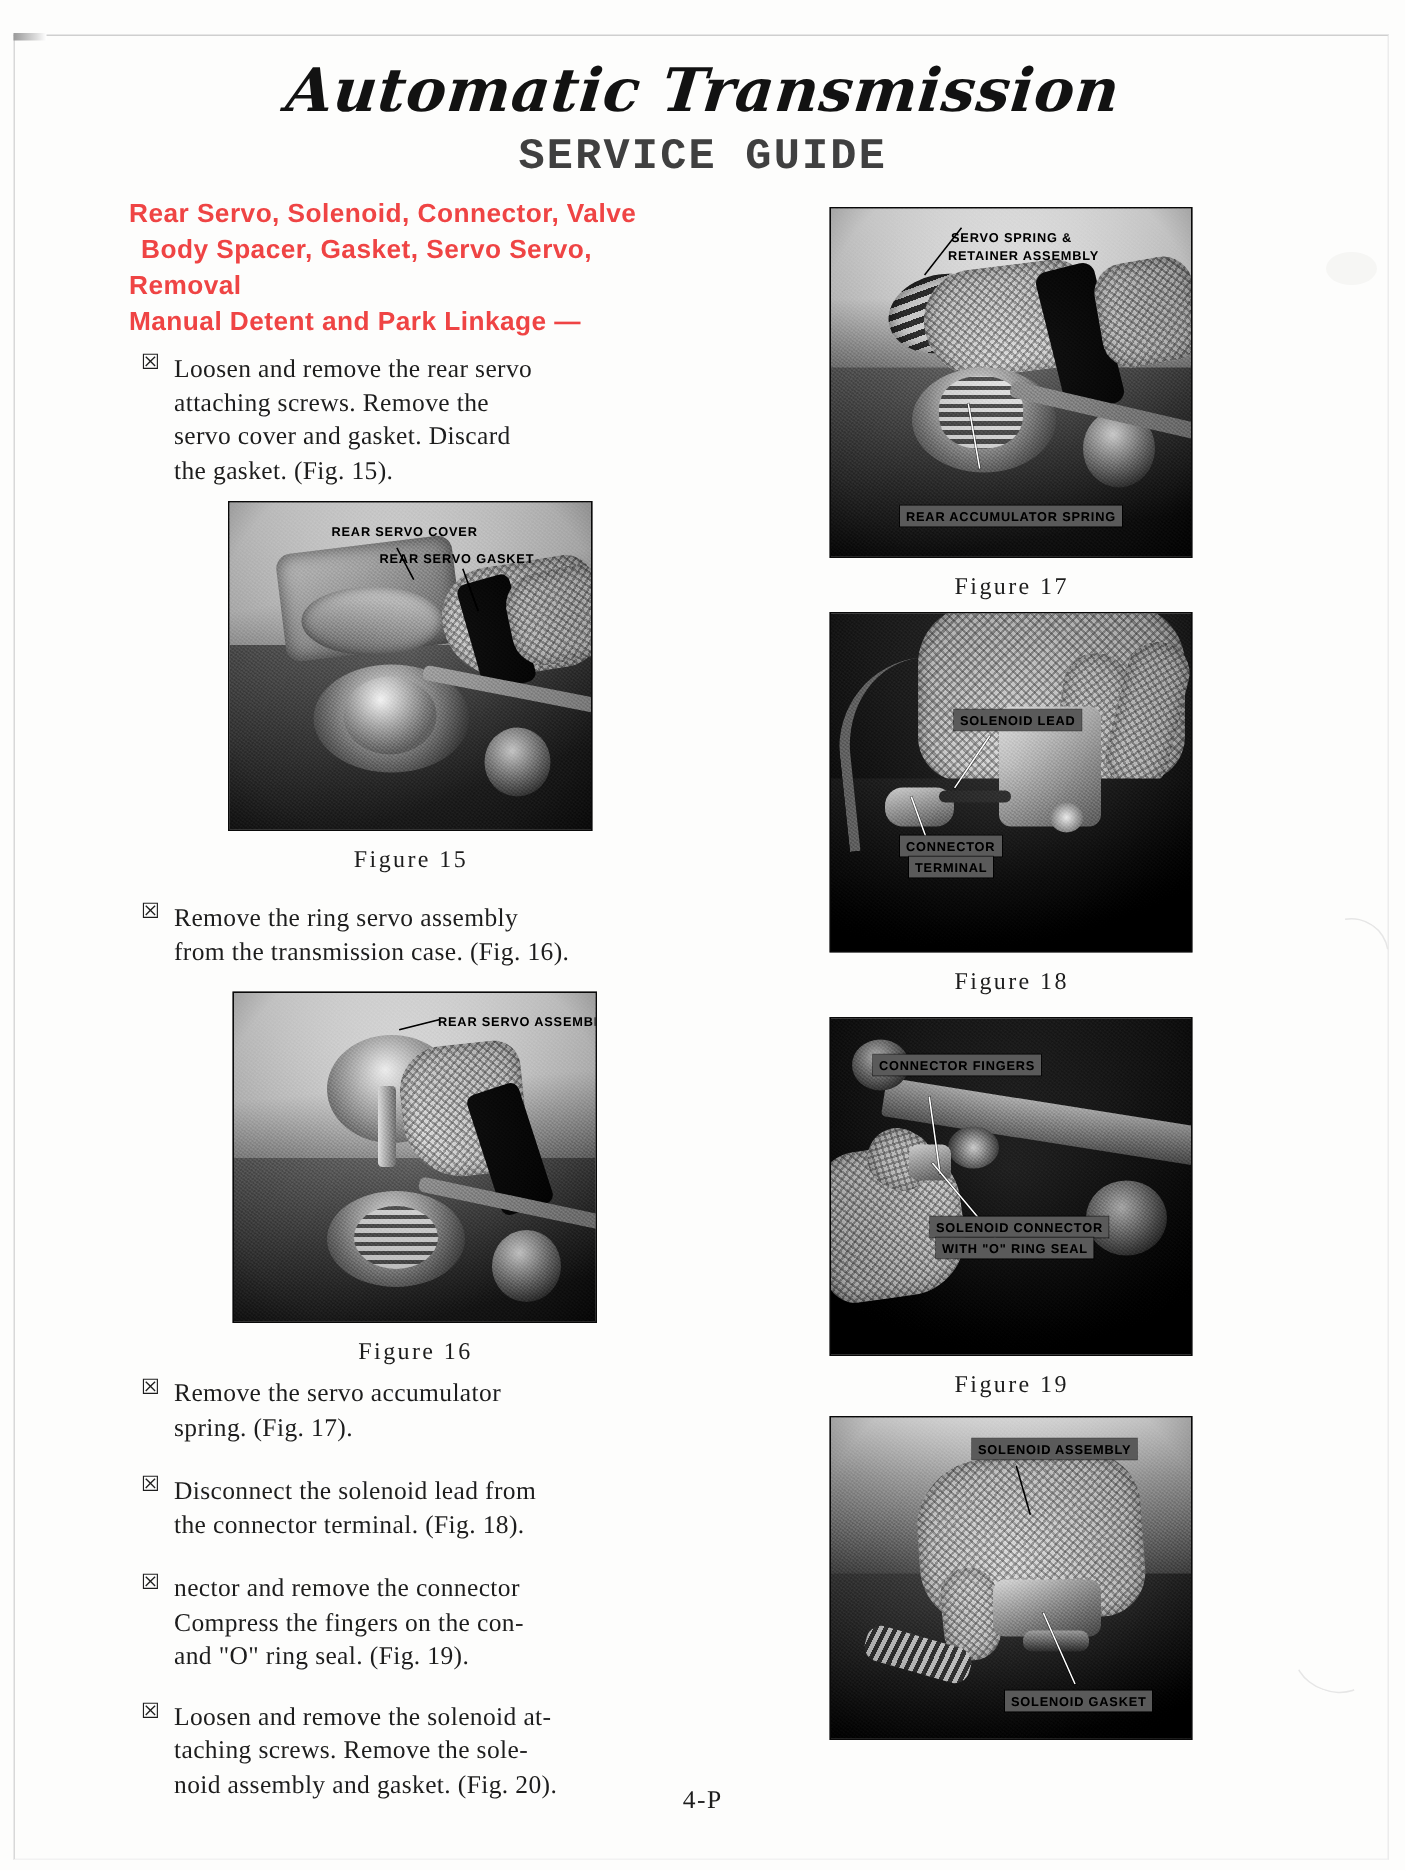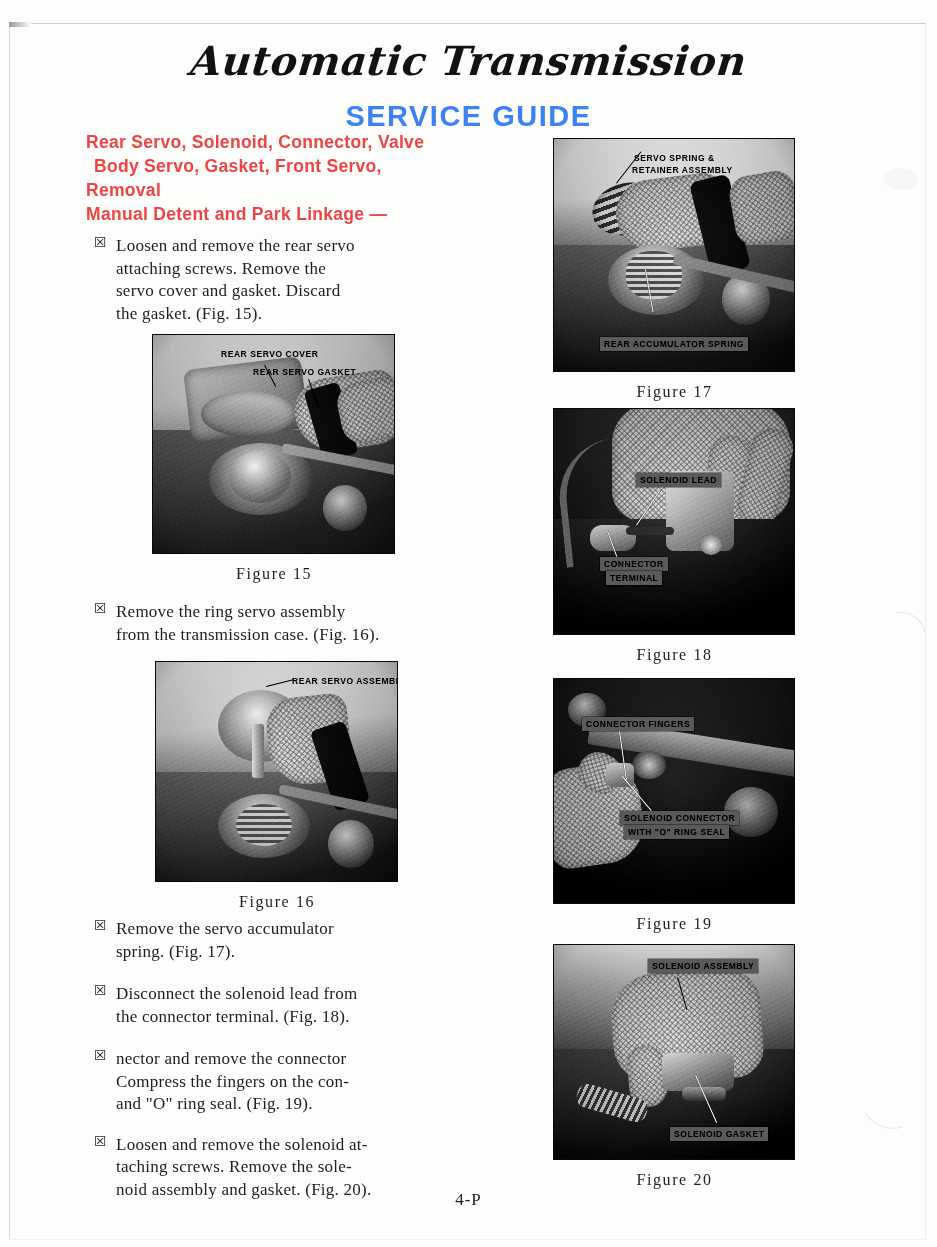--- a/index.html
+++ b/index.html
@@ -42,24 +42,24 @@
   .script-title{
     font-family:"DejaVu Serif", serif;
     font-style:italic;font-weight:bold;
     font-size:40px;letter-spacing:0.5px;
     color:#121212;
     line-height:1.05;
     transform:skewX(-6deg);
     display:inline-block;
   }
   .guide-title{
-    margin-top:18px;
-    font-family:Liberation Sans, sans-serif;
+    margin-top:6px;
+    font-family:Liberation Mono, monospace;
     font-weight:bold;font-size:29px;letter-spacing:1.5px;
-    color:#3b82f6;
+    color:#404040;
   }
 
   
   .col-left{position:absolute;left:86px;top:130px;width:400px;}
 
   .section-head{
     font-family:"Liberation Sans", sans-serif;
     font-weight:bold;font-size:17.5px;
     line-height:24px;letter-spacing:0.3px;
     color:#ef4444;
@@ -176,21 +176,21 @@
 
   <div class="masthead">
     <div class="script-title">Automatic Transmission</div>
     <div class="guide-title">SERVICE GUIDE</div>
   </div>
 
   <div class="col-left">
 
     <div class="section-head">
       <div>Rear Servo, Solenoid, Connector, Valve</div>
-      <div class="sh-l2">Body Servo, Gasket, Front Servo,</div>
+      <div class="sh-l2">Body Spacer, Gasket, Servo Servo,</div>
       <div>Removal</div>
       <div>Manual Detent and Park Linkage —</div>
     </div>
 
     <div class="step">
       <span class="bullet">☒</span>
       <span class="line">Loosen and remove the rear servo</span>
       <span class="line">attaching screws.  Remove the</span>
       <span class="line">servo cover and gasket. Discard</span>
       <span class="line">the gasket. (Fig. 15).</span>
@@ -331,21 +331,21 @@
         <div class="blob" style="left:14px;top:14px;width:38px;height:34px;background:radial-gradient(circle at 42% 34%,#cfcbc4,#3b3936 80%);"></div>
         <div class="blob" style="left:170px;top:108px;width:54px;height:50px;background:radial-gradient(circle at 44% 36%,#b8b4ad,#35332f 82%);"></div>
         <div class="blob" style="left:78px;top:72px;width:34px;height:28px;background:radial-gradient(circle,#c9c5be,#3a3835 80%);"></div>
         <div class="hand" style="left:-8px;top:86px;width:96px;height:100px;border-radius:30px 40px 40px 20px;transform:rotate(-8deg);"></div>
         <div class="hand" style="left:24px;top:74px;width:44px;height:40px;border-radius:20px;transform:rotate(28deg);"></div>
         <div class="blob" style="left:52px;top:84px;width:28px;height:24px;border-radius:6px;background:linear-gradient(160deg,#ded9d1,#5d5b56);"></div>
         <div class="grain"></div>
         <div class="vign"></div>
       </div>
       <div class="leader white" style="left:66px;top:52px;width:52px;transform:rotate(82deg);"></div>
-      <div class="callout boxed" style="left:28px;top:38px;text-align:center;">CONNECTOR FINGERS</div>
+      <div class="callout boxed" style="left:28px;top:24px;text-align:center;">CONNECTOR FINGERS</div>
       <div class="leader white" style="left:68px;top:96px;width:72px;transform:rotate(50deg);"></div>
       <div class="callout boxed" style="left:66px;top:132px;">SOLENOID CONNECTOR</div>
       <div class="callout boxed" style="left:70px;top:146px;">WITH "O" RING SEAL</div>
     </div>
     <div class="caption">Figure 19</div>
   </div>
 
   <div class="figure" style="left:553px;top:944px;width:243px;">
     <div class="photo" style="width:240px;height:214px;">
       <div class="scene" style="background:linear-gradient(180deg,#efeee9 0%,#b4b0a9 18%,#3d3c3a 58%,#1c1c1b 100%);">
@@ -357,18 +357,17 @@
         <div class="blob" style="left:128px;top:142px;width:44px;height:14px;border-radius:6px;background:linear-gradient(180deg,#a8a49d,#3b3936);"></div>
         <div class="blob" style="left:22px;top:146px;width:72px;height:24px;border-radius:10px;background:repeating-linear-gradient(100deg,#cfcbc4 0 3px,#44423f 3px 6px);transform:rotate(16deg);"></div>
         <div class="grain"></div>
         <div class="vign"></div>
       </div>
       <div class="leader" style="left:124px;top:32px;width:34px;transform:rotate(74deg);"></div>
       <div class="callout boxed" style="left:94px;top:14px;">SOLENOID ASSEMBLY</div>
       <div class="leader white" style="left:142px;top:130px;width:52px;transform:rotate(66deg);"></div>
       <div class="callout boxed" style="left:116px;top:182px;">SOLENOID GASKET</div>
     </div>
-    <div class="caption">Figure 20</div>
   </div>
 
   <div class="folio">4-P</div>
 
 </div>
 
 </body></html>

